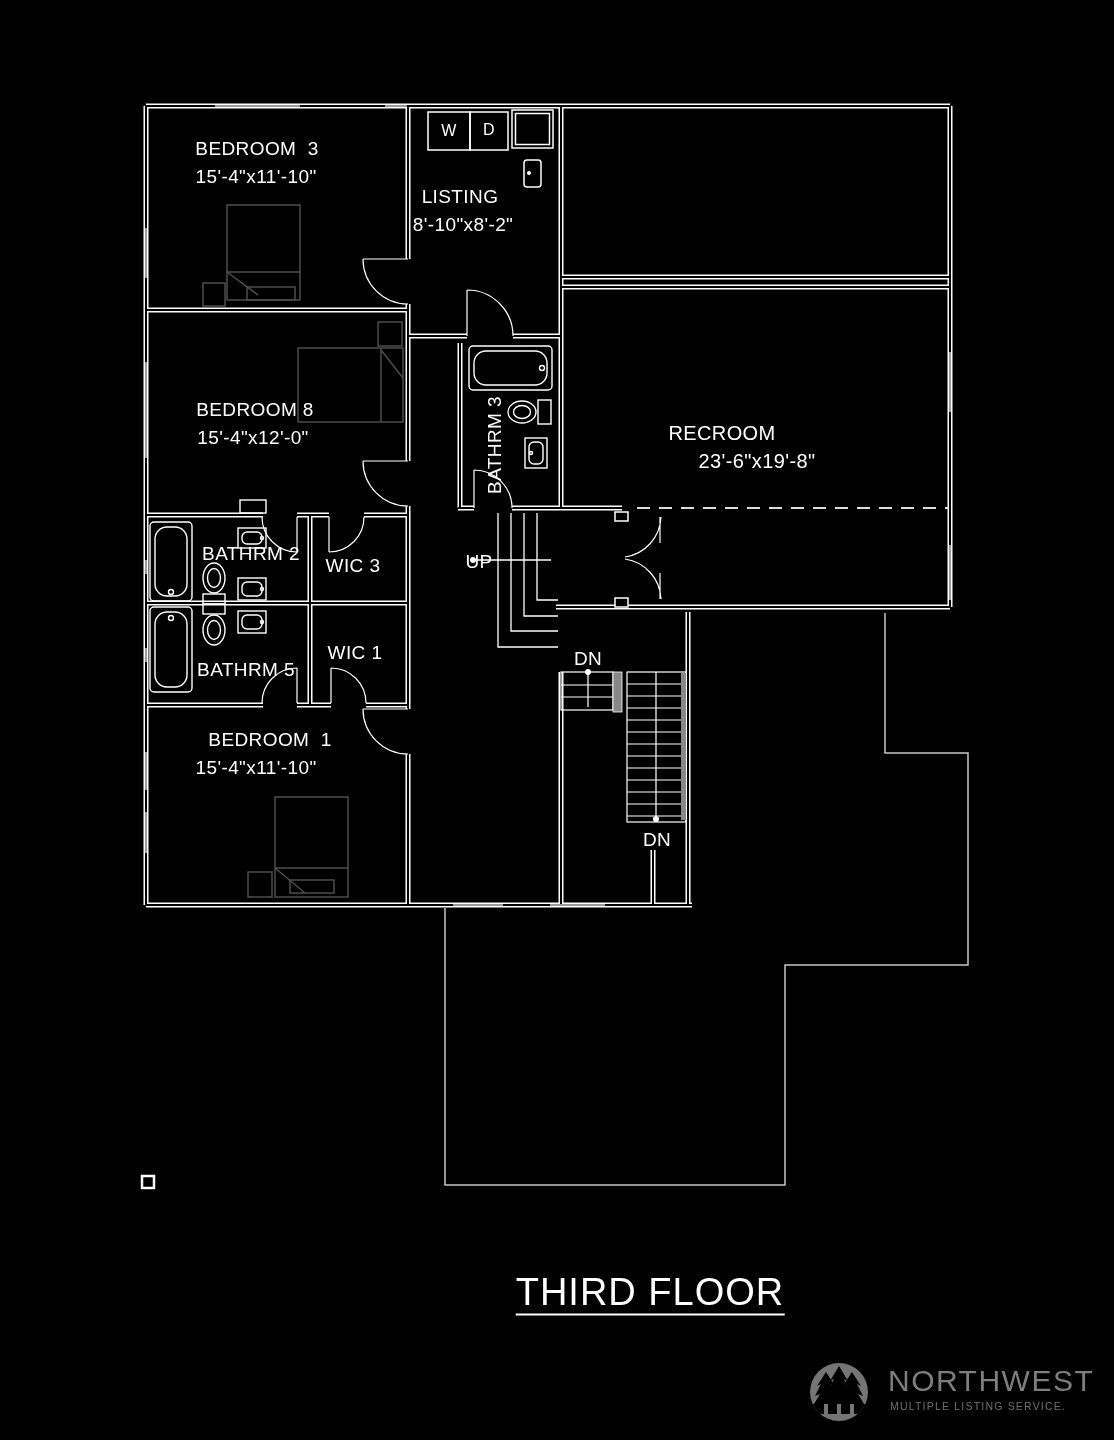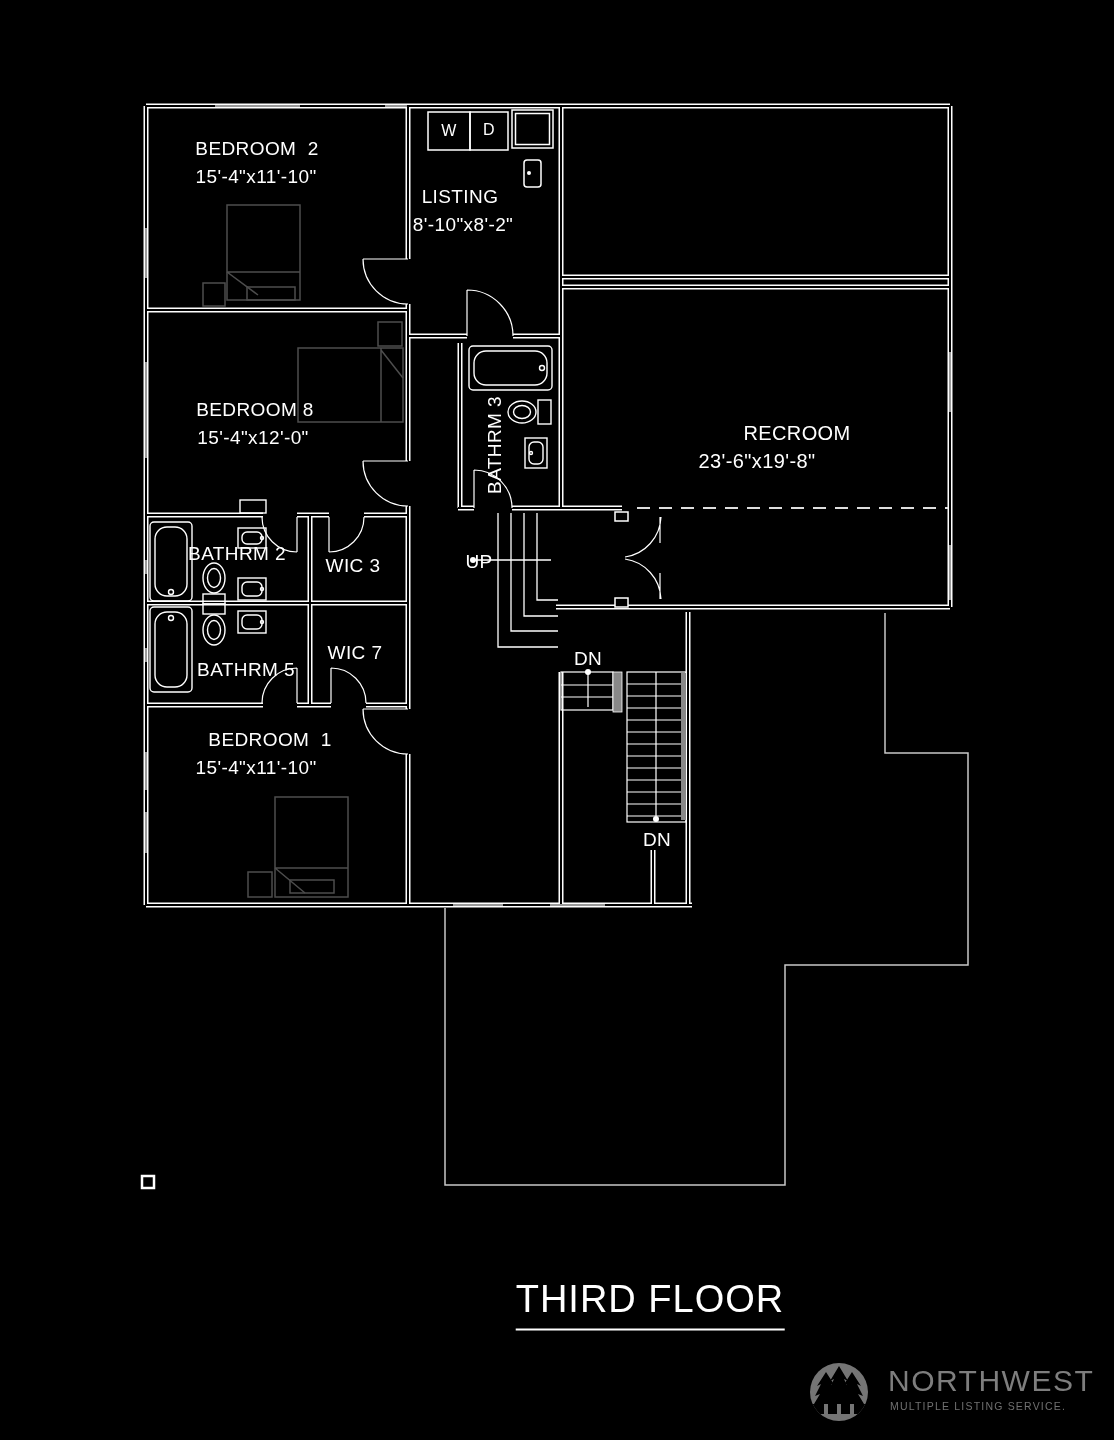--- a/index.html
+++ b/index.html
@@ -6,21 +6,21 @@
   #stage{position:relative;width:1114px;height:1440px;background:#000;overflow:hidden;
          font-family:"Liberation Sans", sans-serif;}
   #plan-svg{position:absolute;left:0;top:0;}
   .lbl{position:absolute;color:#fff;font-size:19px;letter-spacing:.4px;
        transform:translate(-50%,-50%);white-space:pre;line-height:1;}
   .lbl.small{font-size:16px;}
   .lbl.big{font-size:20px;}
   .lbl.vert{transform:translate(-50%,-50%) rotate(-90deg);}
   #title{position:absolute;left:650px;top:1293px;transform:translate(-50%,-50%);
          color:#fff;font-size:38px;letter-spacing:1px;white-space:pre;
-         padding-bottom:8px;border-bottom:2px solid #fff;margin-top:11px;}
+         border-bottom:2px solid #fff;}
   #logo{position:absolute;left:808px;top:1356px;width:300px;height:75px;}
   #logo-name{position:absolute;left:80px;top:8px;color:#7e7e7e;font-size:30px;
              letter-spacing:1.5px;white-space:pre;}
   #logo-tag{position:absolute;left:82px;top:44px;color:#707070;font-size:10.5px;
             font-weight:normal;letter-spacing:1.2px;white-space:pre;}
 </style>
 </head>
 <body>
 
 <div id="stage">
@@ -215,39 +215,39 @@
       </g>
       <g fill="#757575">
         <rect x="824" y="1404" width="4" height="10"></rect>
         <rect x="837" y="1404" width="4" height="10"></rect>
         <rect x="850" y="1404" width="4" height="10"></rect>
       </g>
     </g>
   </g>
 </svg>
 
-<div class="lbl" style="left:257px;top:148px">BEDROOM  2</div>
+<div class="lbl" style="left:257px;top:148px">BEDROOM  3</div>
 <div class="lbl" style="left:256px;top:176px">15'-4"x11'-10"</div>
 
 <div class="lbl" style="left:460px;top:196px">LISTING</div>
 <div class="lbl" style="left:463px;top:224px">8'-10"x8'-2"</div>
 
 <div class="lbl" style="left:255px;top:409px">BEDROOM 8</div>
 <div class="lbl" style="left:253px;top:437px">15'-4"x12'-0"</div>
 
-<div class="lbl big" style="left:797px;top:433px">RECROOM</div>
+<div class="lbl big" style="left:722px;top:433px">RECROOM</div>
 <div class="lbl big" style="left:757px;top:461px">23'-6"x19'-8"</div>
 
 <div class="lbl vert" style="left:494px;top:445px">BATHRM 3</div>
 
-<div class="lbl" style="left:237px;top:553px">BATHRM 2</div>
+<div class="lbl" style="left:251px;top:553px">BATHRM 2</div>
 <div class="lbl" style="left:353px;top:565px">WIC 3</div>
 
 <div class="lbl" style="left:246px;top:669px">BATHRM 5</div>
-<div class="lbl" style="left:355px;top:652px">WIC 7</div>
+<div class="lbl" style="left:355px;top:652px">WIC 1</div>
 
 <div class="lbl" style="left:270px;top:739px">BEDROOM  1</div>
 <div class="lbl" style="left:256px;top:767px">15'-4"x11'-10"</div>
 
 <div class="lbl small" style="left:449px;top:131px">W</div>
 <div class="lbl small" style="left:489px;top:130px">D</div>
 
 <div class="lbl" style="left:479px;top:561px">UP</div>
 <div class="lbl" style="left:588px;top:658px">DN</div>
 <div class="lbl" style="left:657px;top:839px">DN</div>

